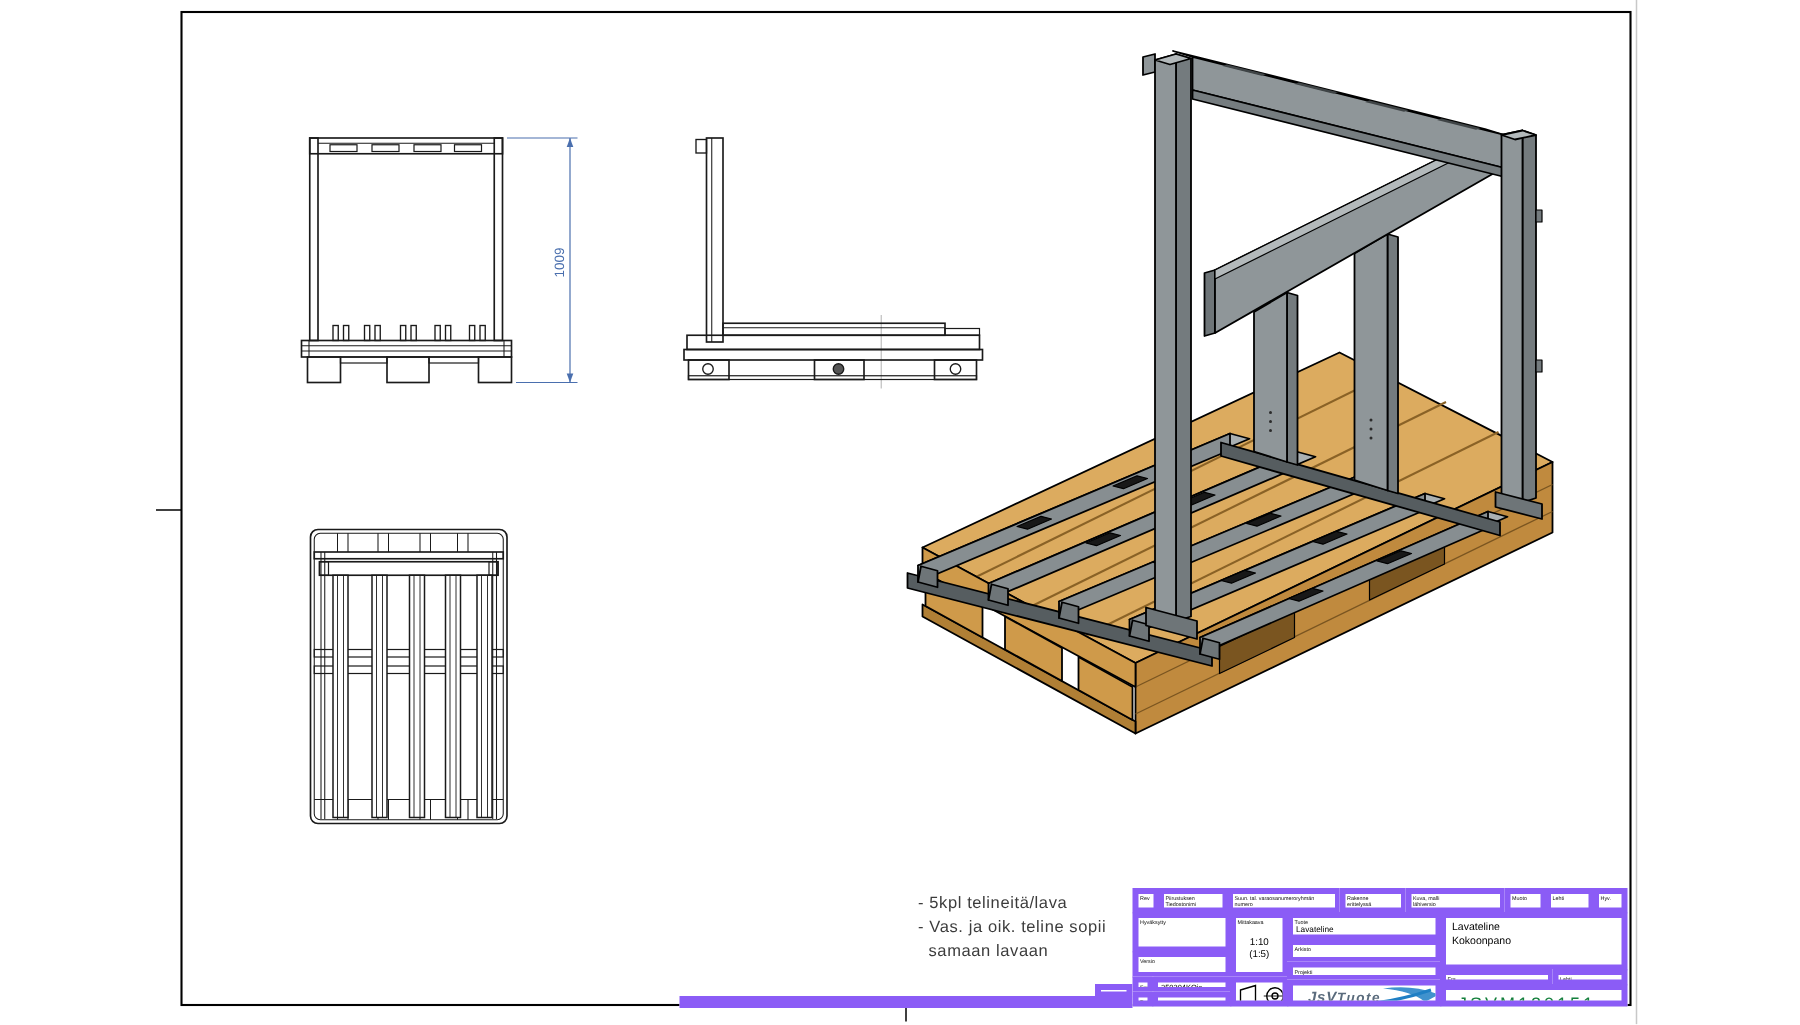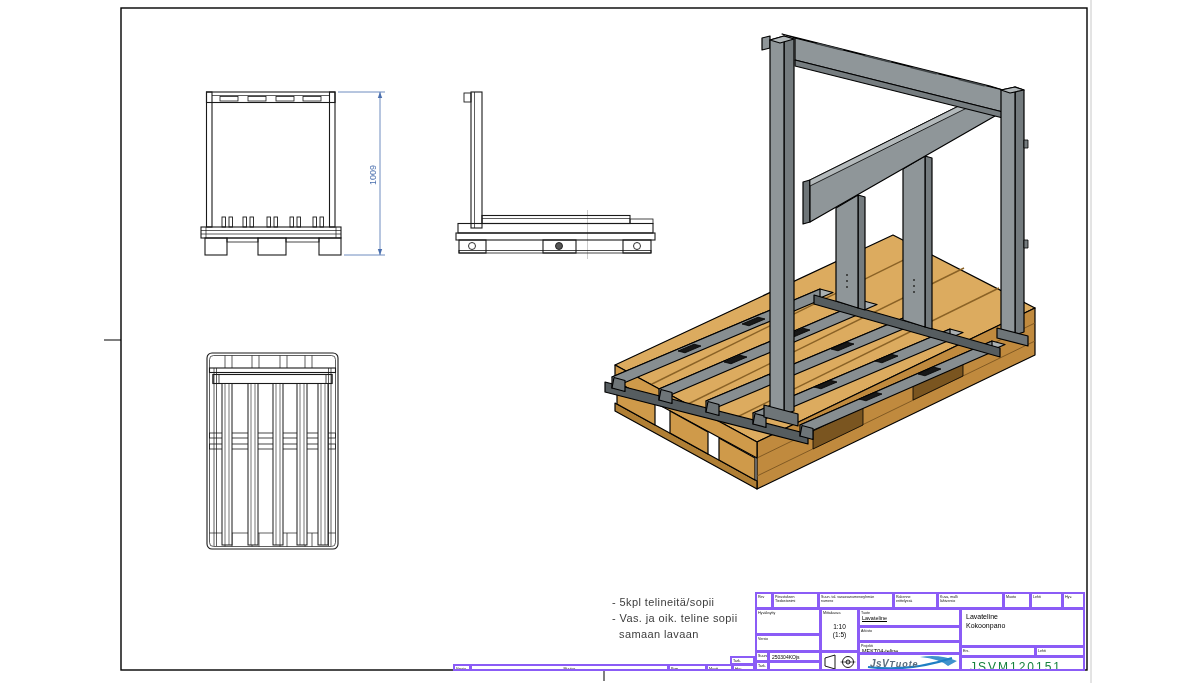--- a/index.html
+++ b/index.html
@@ -4,21 +4,21 @@
 <style>
   html,body{margin:0;padding:0;background:#fff;}
   #stage{position:relative;width:1200px;height:683px;background:#ffffff;overflow:hidden;
          font-family:"Liberation Sans",sans-serif;color:#000;}
   #drawing{position:absolute;left:0;top:0;}
   .notes{position:absolute;left:612px;top:594px;font-size:11px;line-height:16px;
          letter-spacing:.4px;color:#3c3c3c;}
   .notes .indent{padding-left:7px;}
   
   .tb{position:absolute;left:755px;top:592px;width:330px;height:79px;}
-  .cell{position:absolute;border:2px solid #8b5cf6;box-sizing:border-box;background:#fff;
+  .cell{position:absolute;border:4px solid #8b5cf6;box-sizing:border-box;background:#fff;
         font-size:4px;line-height:1.15;overflow:hidden;}
   .lbl{display:block;font-size:3.6px;color:#111;padding:0.5px 1px 0 1px;white-space:nowrap;}
   .val-s{display:inline-block;font-size:5.5px;border-bottom:.7px solid #000;margin:0 0 0 2px;white-space:nowrap;}
   .val-p{display:block;font-size:5px;margin-left:2px;white-space:nowrap;}
   .desc{font-size:7px;line-height:9px;padding:2px 0 0 4px;}
   .dwgno{font-size:12px;letter-spacing:2px;padding:3px 0 0 8px;color:#15803d;}
   .scale{text-align:center;font-size:6.5px;line-height:8px;}
   
   .logo-box{position:relative;width:100%;height:100%;}
   .logo-text{position:absolute;left:10px;top:3px;font-style:italic;font-weight:bold;
@@ -262,21 +262,21 @@
       <polygon points="1001,90 1015,87 1015,335 1001,338" fill="#8f9699"></polygon>
       <polygon points="1001,90 1015,87 1024,90 1010,93" fill="#b3b9bb"></polygon>
       <rect x="1024" y="140" width="4" height="8" fill="#747b7e" stroke-width="0.8"></rect>
       <rect x="1024" y="240" width="4" height="8" fill="#747b7e" stroke-width="0.8"></rect>
       <polygon points="997,328 1028,336 1028,346 997,338" fill="#6e7578"></polygon>
     </g>
   </g>
 </svg>
 
 <div class="notes">
-  <div>- 5kpl telineitä/sopii</div>
+  <div>- 5kpl telineitä/lava</div>
   <div>- Vas. ja oik. teline sopii</div>
   <div class="indent">samaan lavaan</div>
 </div>
 
 <div class="rstrip">
   <div class="cell" style="left:277px;top:0;width:25px;height:9px;">
     <span class="lbl">Tark.</span>
       </div>
   <div class="cell" style="left:0;top:8px;width:18px;height:7px;">
     <span class="lbl">Versio</span>

